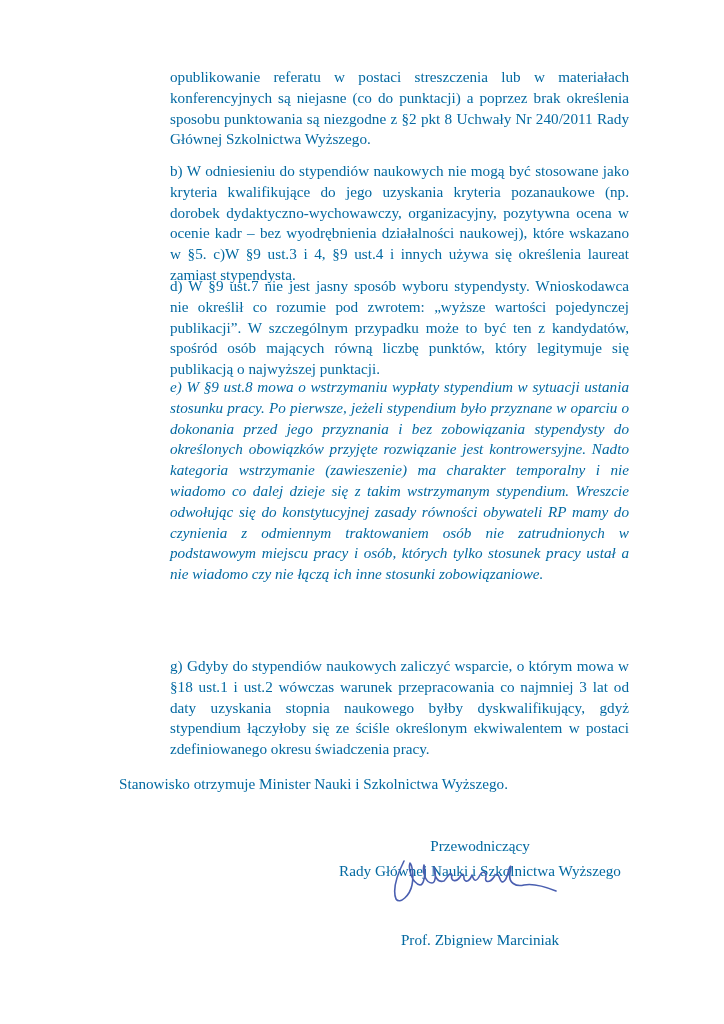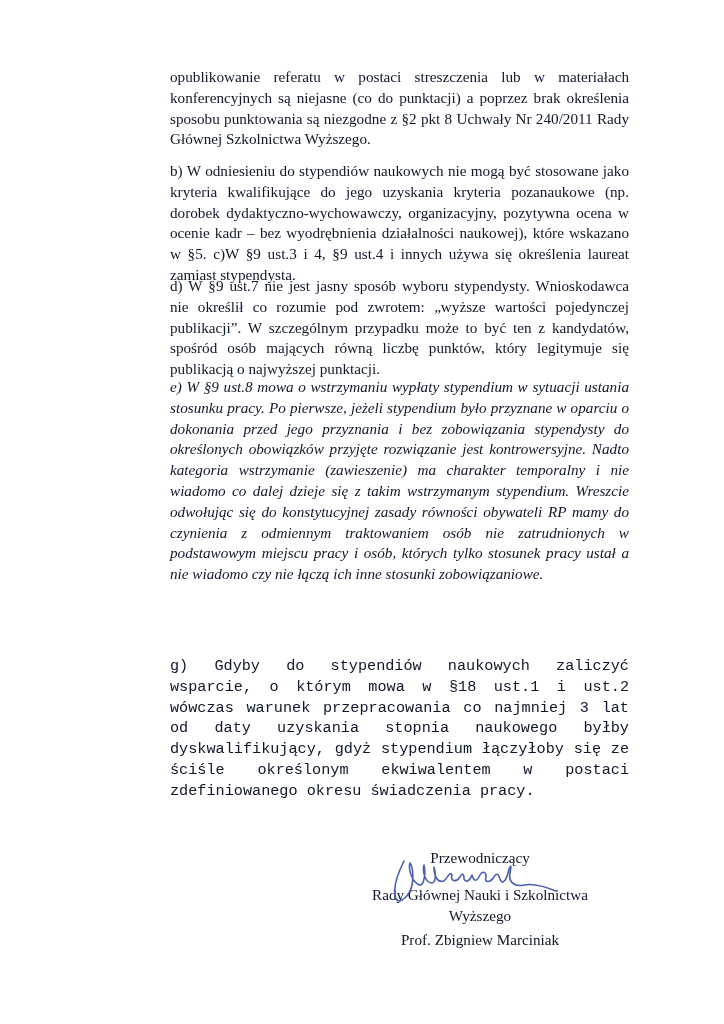--- a/index.html
+++ b/index.html
@@ -1,57 +1,58 @@
 <!DOCTYPE html>
 <html><head>
   <meta charset="utf-8">
   <style>
     html, body { margin: 0; padding: 0; background: #ffffff; }
     body { width: 724px; height: 1024px; position: relative; overflow: hidden; }
     .page {
       position: absolute; left: 0; top: 0; width: 724px; height: 1024px;
       background: #ffffff;
       font-family: "Liberation Serif", "DejaVu Serif", serif;
-      color: #0f172a;
+      color: #0369a1;
       font-size: 15.2px;
       line-height: 20.8px;
     }
     .para { margin: 0; text-align: justify; }
     .p-top { top: 67px; }
     .p-b { top: 161px; }
     .p-d { top: 276px; }
     .p-e { top: 377px; font-style: italic; }
     .p-f { top: 574px; }
-    .p-g { top: 656px; font-family: Liberation Mono, monospace; }
+    .p-g { top: 656px; }
     .para { position: absolute; left: 170px; width: 459px; }
     .closing {
       position: absolute; left: 119px; top: 774px; width: 480px;
       margin: 0;
     }
     .sig-block {
       position: absolute; left: 335px; top: 832px; width: 290px;
       text-align: center;
     }
-    .sig-line { display: block; margin: 16px; line-height: 20.8px; text-align: center; }
+    .sig-line { display: block; margin: 4px; line-height: 20.8px; text-align: center; }
     .sig-name { position: absolute; left: 0; top: 67px; width: 290px; text-align: center; margin-top: 31px; }
     .signature {
       position: absolute; left: 390px; top: 855px; width: 170px; height: 50px;
     }
   </style>
 </head>
 <body>
 
 <div class="page">
 
   <p class="para p-top">opublikowanie referatu w postaci streszczenia lub w materiałach konferencyjnych są niejasne (co do punktacji) a poprzez brak określenia sposobu punktowania  są niezgodne z §2 pkt 8 Uchwały Nr 240/2011 Rady Głównej Szkolnictwa Wyższego.</p>
   <p class="para p-b">b) W odniesieniu do stypendiów naukowych nie mogą być stosowane jako kryteria kwalifikujące do jego uzyskania kryteria pozanaukowe (np. dorobek dydaktyczno-wychowawczy,  organizacyjny, pozytywna ocena w ocenie kadr – bez wyodrębnienia działalności naukowej), które wskazano w §5. c)W §9 ust.3 i 4, §9 ust.4 i innych używa się określenia laureat zamiast stypendysta.</p>
   <p class="para p-d">d) W §9 ust.7 nie jest jasny sposób wyboru stypendysty. Wnioskodawca nie określił co rozumie pod zwrotem: „wyższe wartości pojedynczej publikacji”. W szczególnym przypadku może to być ten z kandydatów, spośród osób mających równą liczbę punktów, który legitymuje się publikacją o najwyższej punktacji.</p>
   <p class="para p-e">e) W §9 ust.8 mowa o wstrzymaniu wypłaty stypendium w sytuacji ustania stosunku pracy. Po pierwsze, jeżeli stypendium było przyznane w oparciu o dokonania przed jego przyznania i bez zobowiązania stypendysty do określonych obowiązków przyjęte rozwiązanie jest kontrowersyjne. Nadto kategoria wstrzymanie (zawieszenie) ma charakter temporalny i nie wiadomo co dalej dzieje się z takim wstrzymanym stypendium. Wreszcie odwołując się do konstytucyjnej zasady równości obywateli RP mamy do czynienia z odmiennym traktowaniem osób nie zatrudnionych w podstawowym miejscu pracy i osób, których tylko stosunek pracy ustał a nie wiadomo czy nie łączą ich inne stosunki zobowiązaniowe.</p>
   <p class="para p-g">g) Gdyby do stypendiów naukowych zaliczyć wsparcie, o którym mowa w §18 ust.1 i ust.2 wówczas warunek przepracowania co najmniej 3 lat od daty uzyskania stopnia naukowego byłby dyskwalifikujący, gdyż stypendium łączyłoby się ze ściśle określonym ekwiwalentem w postaci zdefiniowanego okresu świadczenia pracy.</p>
 
+  <p class="closing">Stanowisko otrzymuje Minister Nauki i Szkolnictwa Wyższego.</p>
 
   <div class="sig-block">
     <span class="sig-line">Przewodniczący</span>
     <span class="sig-line">Rady Głównej Nauki i Szkolnictwa Wyższego</span>
     <span class="sig-name">Prof. Zbigniew Marciniak</span>
   </div>
 
   <svg class="signature" viewBox="0 0 170 50">
     <path id="sig-path" fill="none" stroke-width="1.6" stroke-linecap="round" stroke-linejoin="round" d="M14 6 C8 18, 2 34, 6 44 C10 50, 20 40, 22 30 C24 20, 22 10, 20 8 C18 14, 22 28, 30 30
          C34 30, 36 18, 34 10 C32 18, 36 28, 42 28 C46 28, 46 18, 44 12 C44 22, 48 28, 54 26

